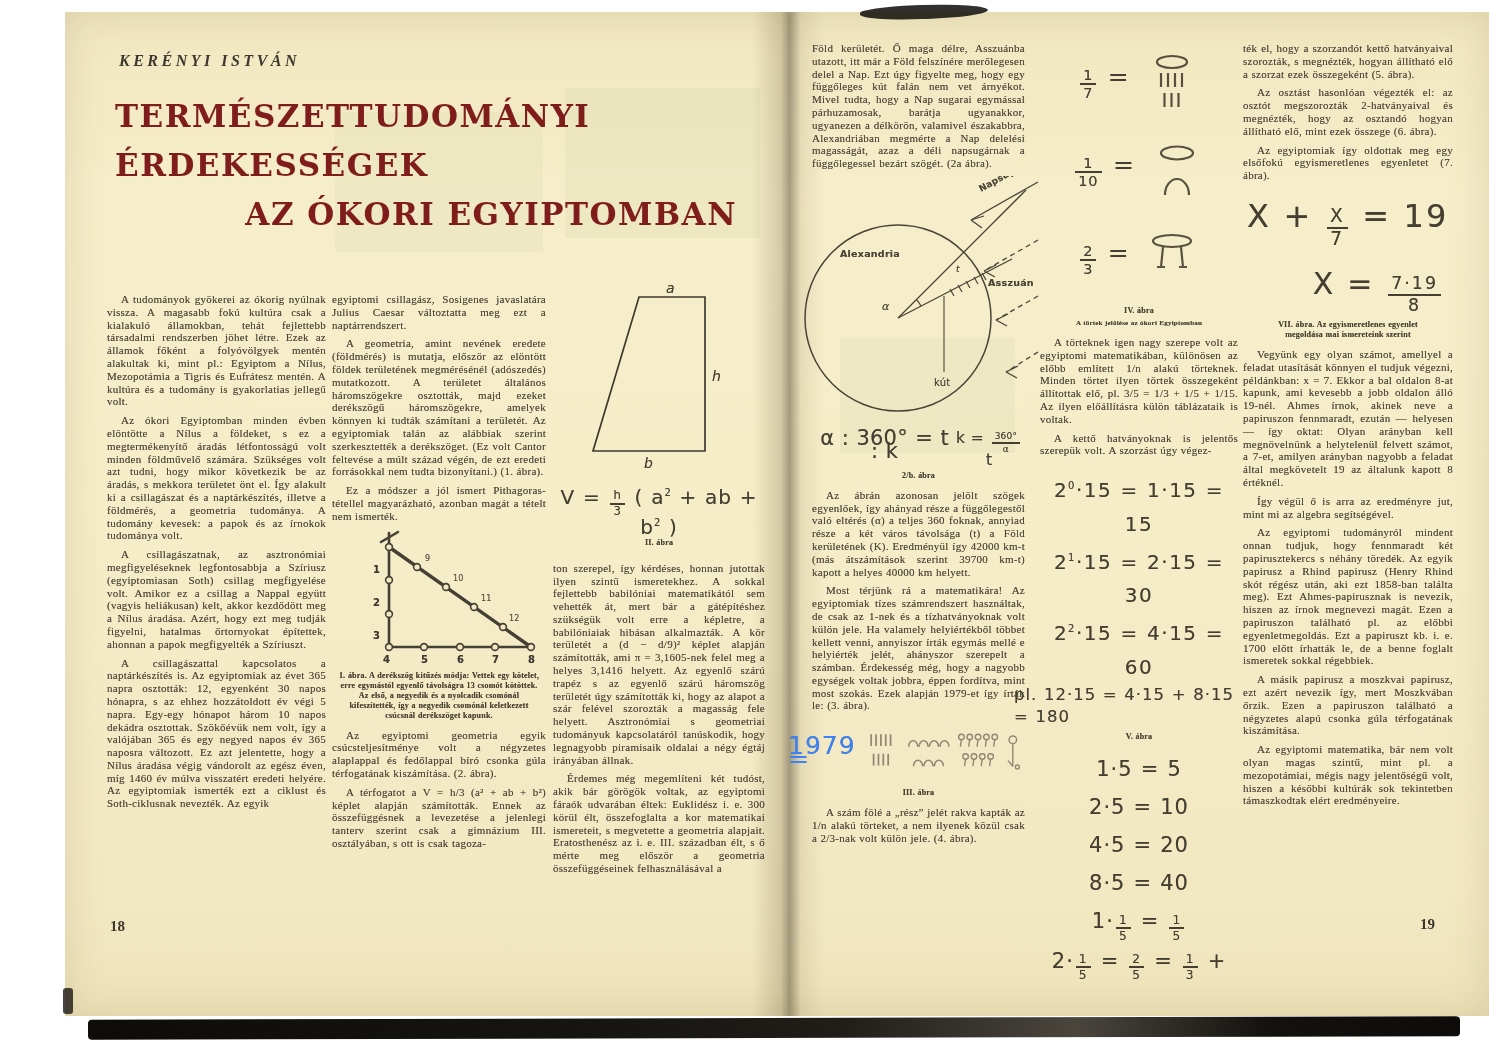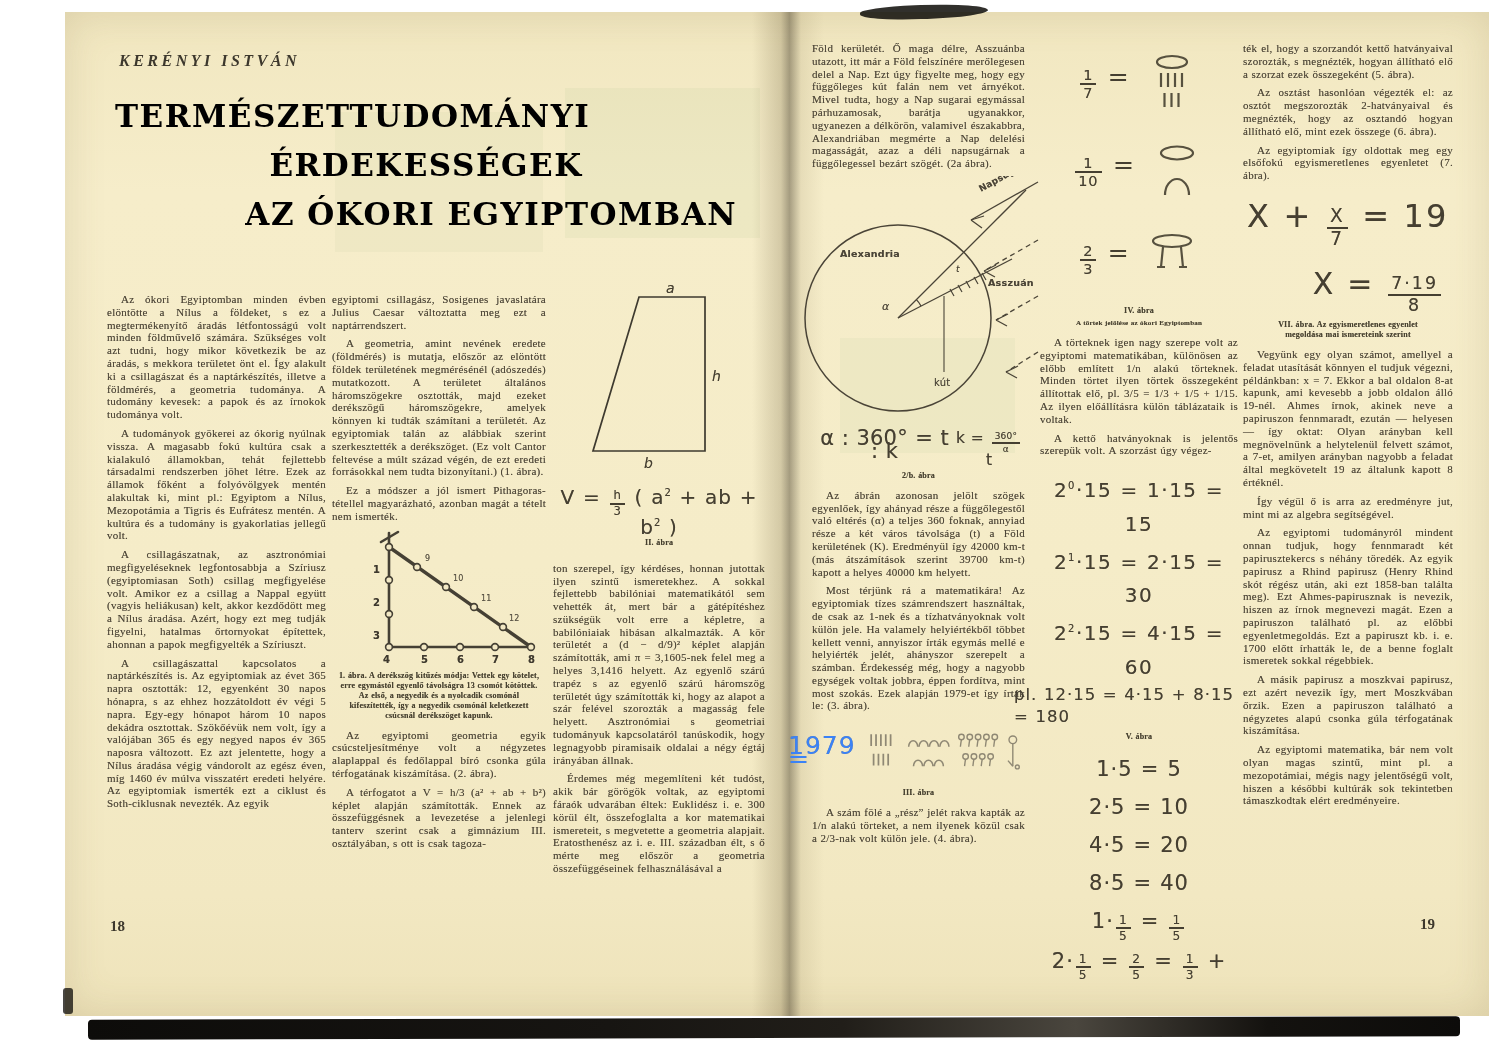--- a/index.html
+++ b/index.html
@@ -12,23 +12,23 @@
   .gutter{position:absolute;left:752px;top:12px;width:72px;height:1004px;pointer-events:none;
           background:linear-gradient(90deg,rgba(80,65,35,0) 0%,rgba(90,75,40,.22) 40%,rgba(45,36,18,.40) 52%,rgba(150,135,95,.16) 68%,rgba(80,65,35,0) 100%);}
   .smudge-top{position:absolute;left:860px;top:5px;width:128px;height:14px;background:#15130f;
               border-radius:45% 55% 50% 50%;transform:rotate(-2deg);opacity:.88;}
   .smudge-left{position:absolute;left:63px;top:988px;width:10px;height:26px;background:#1a1813;border-radius:3px;opacity:.8;}
   .bar-bottom{position:absolute;left:88px;top:1018px;width:1372px;height:20px;border-radius:4px;
               background:linear-gradient(90deg,#0d0c0a 0%,#171512 38%,#211e19 55%,#4a463e 72%,#14120f 86%,#0d0c0a 100%);
               transform:rotate(-.15deg);}
   .author{position:absolute;left:119px;top:52px;font:bold italic 16px "Liberation Serif",serif;
           letter-spacing:3.5px;color:#3d382d;}
-  .title{position:absolute;left:115px;top:92px;width:622px;color:#000000;
+  .title{position:absolute;left:115px;top:92px;width:622px;color:#7f1d1d;
          font-family:"DejaVu Serif",serif;font-weight:bold;font-size:31px;line-height:49px;letter-spacing:1.5px;}
-  .tl1{text-align:left;} .tl2{text-align:center;} .tl3{text-align:right;}
+  .tl1{text-align:left;} .tl2{text-align:left;} .tl3{text-align:right;}
   .col{position:absolute;text-align:justify;font-size:11px;line-height:12.8px;color:#4c4537;
        letter-spacing:.25px;word-spacing:.4px;text-shadow:0 0 .6px rgba(76,69,55,.55);}
   .col p{margin:0 0 6px;text-indent:14px;}
   .col p.cont{text-indent:0;}
   .caption{font-weight:bold;font-size:8px;line-height:10px;text-align:center;color:#46402f;
            letter-spacing:.2px;margin:4px 6px 8px;text-indent:0;}
   .pagenum{position:absolute;font:bold 15px "Liberation Serif",serif;color:#3d382d;}
   .hw{font-family:"DejaVu Sans",sans-serif;color:#453f31;}
   .eq{font-family:"DejaVu Sans",sans-serif;color:#453f31;text-align:center;}
   .eq sup{font-size:.5em;vertical-align:super;}
@@ -62,22 +62,22 @@
   <div class="bar-bottom"></div>
 
   <div class="author">KERÉNYI ISTVÁN</div>
   <div class="title">
     <div class="tl1">TERMÉSZETTUDOMÁNYI</div>
     <div class="tl2">ÉRDEKESSÉGEK</div>
     <div class="tl3">AZ ÓKORI EGYIPTOMBAN</div>
   </div>
 
   <div class="col" style="left:107px;top:293px;width:219px;">
+    <p>A tudományok gyökerei az ókorig nyúlnak vissza. A magasabb fokú kultúra csak a kialakuló államokban, tehát fejlettebb társadalmi rendszerben jöhet létre. Ezek az államok főként a folyóvölgyek mentén alakultak ki, mint pl.: Egyiptom a Nílus, Mezopotámia a Tigris és Eufrátesz mentén. A kultúra és a tudomány is gyakorlatias jellegű volt.</p>
     <p>Az ókori Egyiptomban minden évben elöntötte a Nílus a földeket, s ez a megtermékenyítő áradás létfontosságú volt minden földművelő számára. Szükséges volt azt tudni, hogy mikor következik be az áradás, s mekkora területet önt el. Így alakult ki a csillagászat és a naptárkészítés, illetve a földmérés, a geometria tudománya. A tudomány kevesek: a papok és az írnokok tudománya volt.</p>
-    <p>A tudományok gyökerei az ókorig nyúlnak vissza. A magasabb fokú kultúra csak a kialakuló államokban, tehát fejlettebb társadalmi rendszerben jöhet létre. Ezek az államok főként a folyóvölgyek mentén alakultak ki, mint pl.: Egyiptom a Nílus, Mezopotámia a Tigris és Eufrátesz mentén. A kultúra és a tudomány is gyakorlatias jellegű volt.</p>
     <p>A csillagászatnak, az asztronómiai megfigyeléseknek legfontosabbja a Szíriusz (egyiptomiasan Soth) csillag megfigyelése volt. Amikor ez a csillag a Nappal együtt (vagyis heliákusan) kelt, akkor kezdődött meg a Nílus áradása. Azért, hogy ezt meg tudják figyelni, hatalmas őrtornyokat építettek, ahonnan a papok megfigyelték a Szíriuszt.</p>
     <p>A csillagászattal kapcsolatos a naptárkészítés is. Az egyiptomiak az évet 365 napra osztották: 12, egyenként 30 napos hónapra, s az ehhez hozzátoldott év végi 5 napra. Egy-egy hónapot három 10 napos dekádra osztottak. Szökőévük nem volt, így a valójában 365 és egy negyed napos év 365 naposra változott. Ez azt jelentette, hogy a Nílus áradása végig vándorolt az egész éven, míg 1460 év múlva visszatért eredeti helyére. Az egyiptomiak ismerték ezt a ciklust és Soth-ciklusnak nevezték. Az egyik</p>
   </div>
   <div class="pagenum" style="left:110px;top:918px;">18</div>
 
   <div class="col" style="left:332px;top:293px;width:214px;">
     <p class="cont">egyiptomi csillagász, Sosigenes javaslatára Julius Caesar változtatta meg ezt a naptárrendszert.</p>
     <p>A geometria, amint nevének eredete (földmérés) is mutatja, először az elöntött földek területének megmérésénél (adószedés) mutatkozott. A területet általános háromszögekre osztották, majd ezeket derékszögű háromszögekre, amelyek könnyen ki tudták számítani a területét. Az egyiptomiak talán az alábbiak szerint szerkesztették a derékszöget. (Ez volt Cantor feltevése a múlt század végén, de ezt eredeti forrásokkal nem tudta bizonyítani.) (1. ábra).</p>
     <p>Ez a módszer a jól ismert Pithagoras-tétellel magyarázható, azonban magát a tételt nem ismerték.</p>
     <svg width="205" height="138" viewBox="0 0 205 138" style="display:block;margin:6px auto 0;">

